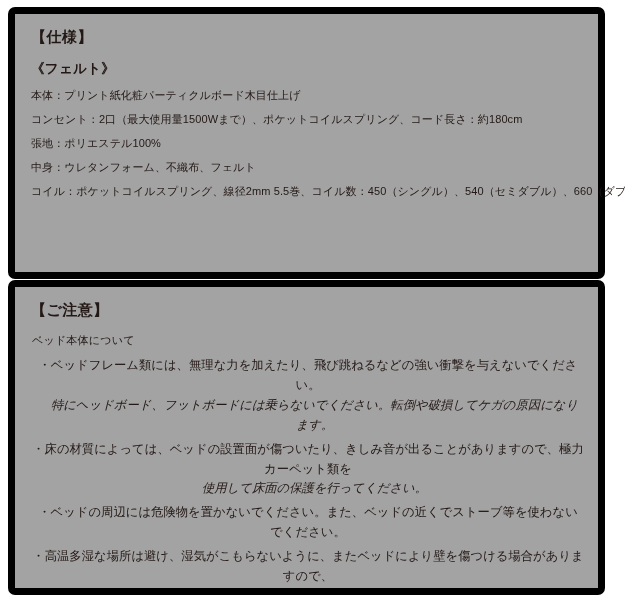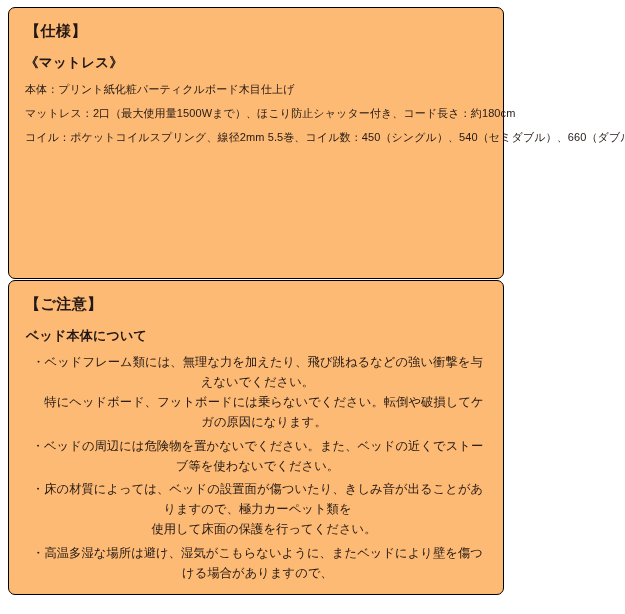--- a/index.html
+++ b/index.html
@@ -16,25 +16,25 @@
   }
   .page {
     width: 625px;
     height: 614px;
     position: relative;
     box-sizing: border-box;
   }
   .panel {
     position: absolute;
     left: 8px;
-    width: 496px;
+    width: 597px;
     box-sizing: border-box;
-    border: 1px solid #000000;
+    border: 7px solid #000000;
     border-radius: 7px;
-    background: #fdba74;
+    background: #a3a3a3;
   }
   .panel-spec {
     top: 7px;
     height: 272px;
     padding: 14px 14px 10px 14px;
   }
   .panel-caution {
     top: 280px;
     height: 315px;
     padding: 14px 14px 20px 14px;
@@ -62,73 +62,76 @@
     line-height: 1.55;
     color: #231815;
     margin: 0 0 7px 2px;
     letter-spacing: 0.1px;
     white-space: nowrap;
   }
   .spec-line.last {
     margin-bottom: 0;
   }
   .caut-head {
-    font-size: 13px;
-    font-weight: bold;
+    font-size: 11px;
+    font-weight: normal;
     color: #231815;
     margin: 0 0 8px 3px;
     letter-spacing: 0.2px;
   }
   .caut-head.gap {
     margin-top: 16px;
   }
   .caut-item {
     font-size: 12.3px;
     line-height: 1.62;
     color: #231815;
     margin: 0 0 4px 3px;
     letter-spacing: 0.05px;
     text-align: center;
   }
   .caut-item .cont {
     display: block;
     padding-left: 13px;
+    font-style: italic;
   }
 </style>
 </head>
 <body>
 
 <div class="page">
 
   <section class="panel panel-spec">
     <h2 class="sect-title">【仕様】</h2>
 
-    <h3 class="sub-head">《マットレス》</h3>
+    <h3 class="sub-head">《フェルト》</h3>
     <p class="spec-line">本体：プリント紙化粧パーティクルボード木目仕上げ</p>
-    <p class="spec-line">マットレス：2口（最大使用量1500Wまで）、ほこり防止シャッター付き、コード長さ：約180cm</p>
+    <p class="spec-line">コンセント：2口（最大使用量1500Wまで）、ポケットコイルスプリング、コード長さ：約180cm</p>
 
+    <p class="spec-line">張地：ポリエステル100%</p>
+    <p class="spec-line">中身：ウレタンフォーム、不織布、フェルト</p>
     <p class="spec-line last">コイル：ポケットコイルスプリング、線径2mm 5.5巻、コイル数：450（シングル）、540（セミダブル）、660（ダブル）</p>
   </section>
 
   <section class="panel panel-caution">
     <h2 class="sect-title">【ご注意】</h2>
 
     <h3 class="caut-head">ベッド本体について</h3>
     <p class="caut-item">
       <span>・ベッドフレーム類には、無理な力を加えたり、飛び跳ねるなどの強い衝撃を与えないでください。</span>
       <span class="cont">特にヘッドボード、フットボードには乗らないでください。転倒や破損してケガの原因になります。</span>
     </p>
 
 
     <p class="caut-item">
-      <span>・ベッドの周辺には危険物を置かないでください。また、ベッドの近くでストーブ等を使わないでください。</span>
+      <span>・床の材質によっては、ベッドの設置面が傷ついたり、きしみ音が出ることがありますので、極力カーペット類を</span>
+      <span class="cont">使用して床面の保護を行ってください。</span>
     </p>
     <p class="caut-item">
-      <span>・床の材質によっては、ベッドの設置面が傷ついたり、きしみ音が出ることがありますので、極力カーペット類を</span>
-      <span class="cont">使用して床面の保護を行ってください。</span>
+      <span>・ベッドの周辺には危険物を置かないでください。また、ベッドの近くでストーブ等を使わないでください。</span>
     </p>
     <p class="caut-item">
       <span>・高温多湿な場所は避け、湿気がこもらないように、またベッドにより壁を傷つける場合がありますので、</span>
       
     </p>
 
   </section>
 
 </div>
 

